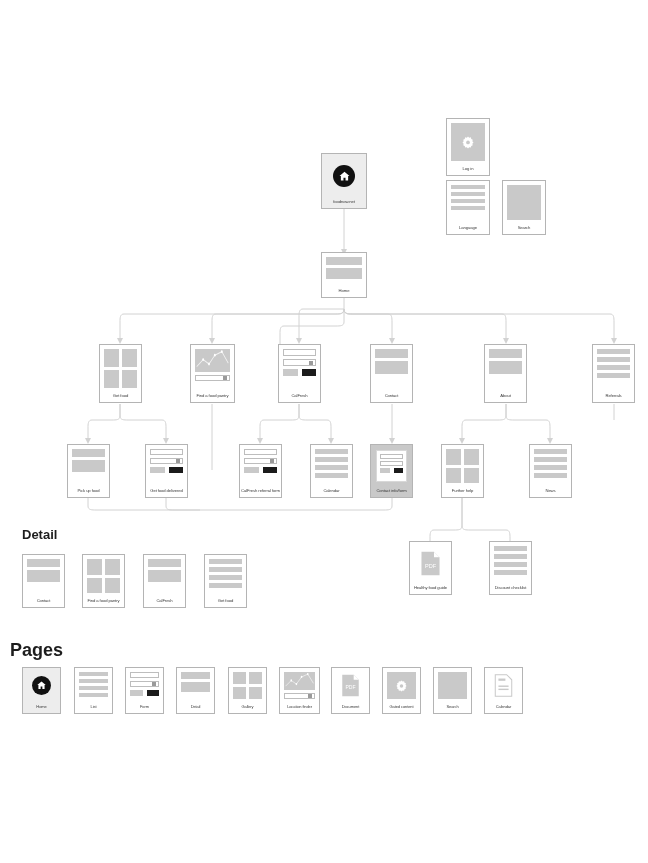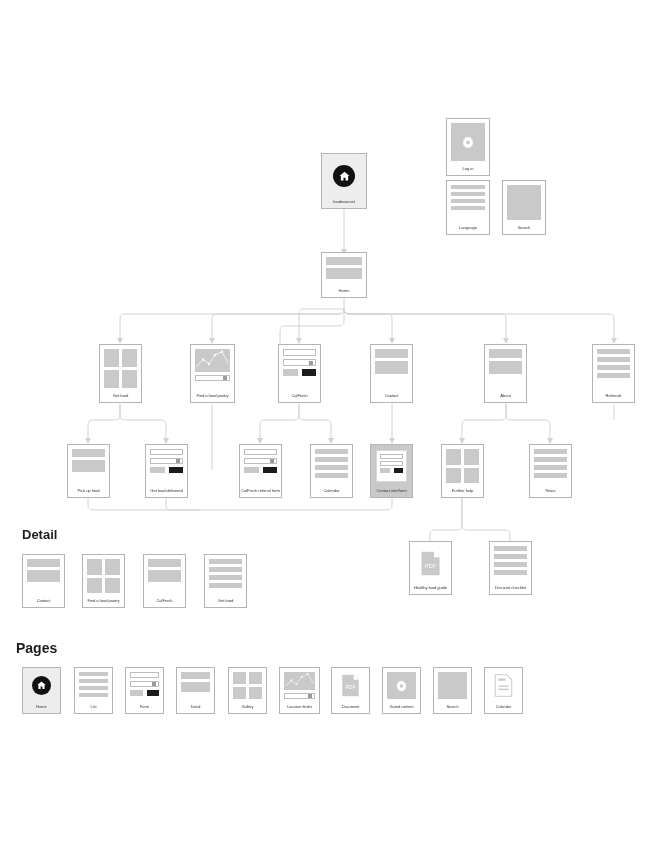--- a/index.html
+++ b/index.html
@@ -456,21 +456,21 @@
   <div class="node" style="left:204px; top:554px; width:43px; height:54px;">
     <div class="thumb">
       <div class="bar" style="height:5px;"></div>
       <div class="bar" style="height:5px;"></div>
       <div class="bar" style="height:5px;"></div>
       <div class="bar" style="height:5px;"></div>
     </div>
     <div class="cap" style="font-size:4.2px;">Get food</div>
   </div>
 
-  <div class="section-title" style="left:16px; top:640px; font-size:14px;">Pages</div>
+  <div class="section-title" style="left:10px; top:640px; font-size:18px;">Pages</div>
 
   <div class="node shaded" style="left:22px; top:667px; width:39px; height:47px;">
     <div class="thumb">
       <div class="logo-wrap">
         <div class="logo" style="width:19px;height:19px;">
           <svg viewBox="0 0 24 24" width="11" height="11" aria-hidden="true">
             <path d="M12 3.2 L21.2 11 L18.7 11 L18.7 19.5 L13.9 19.5 L13.9 14.4 L10.1 14.4 L10.1 19.5 L5.3 19.5 L5.3 11 L2.8 11 Z" fill="#ffffff"></path>
           </svg>
         </div>
       </div>

